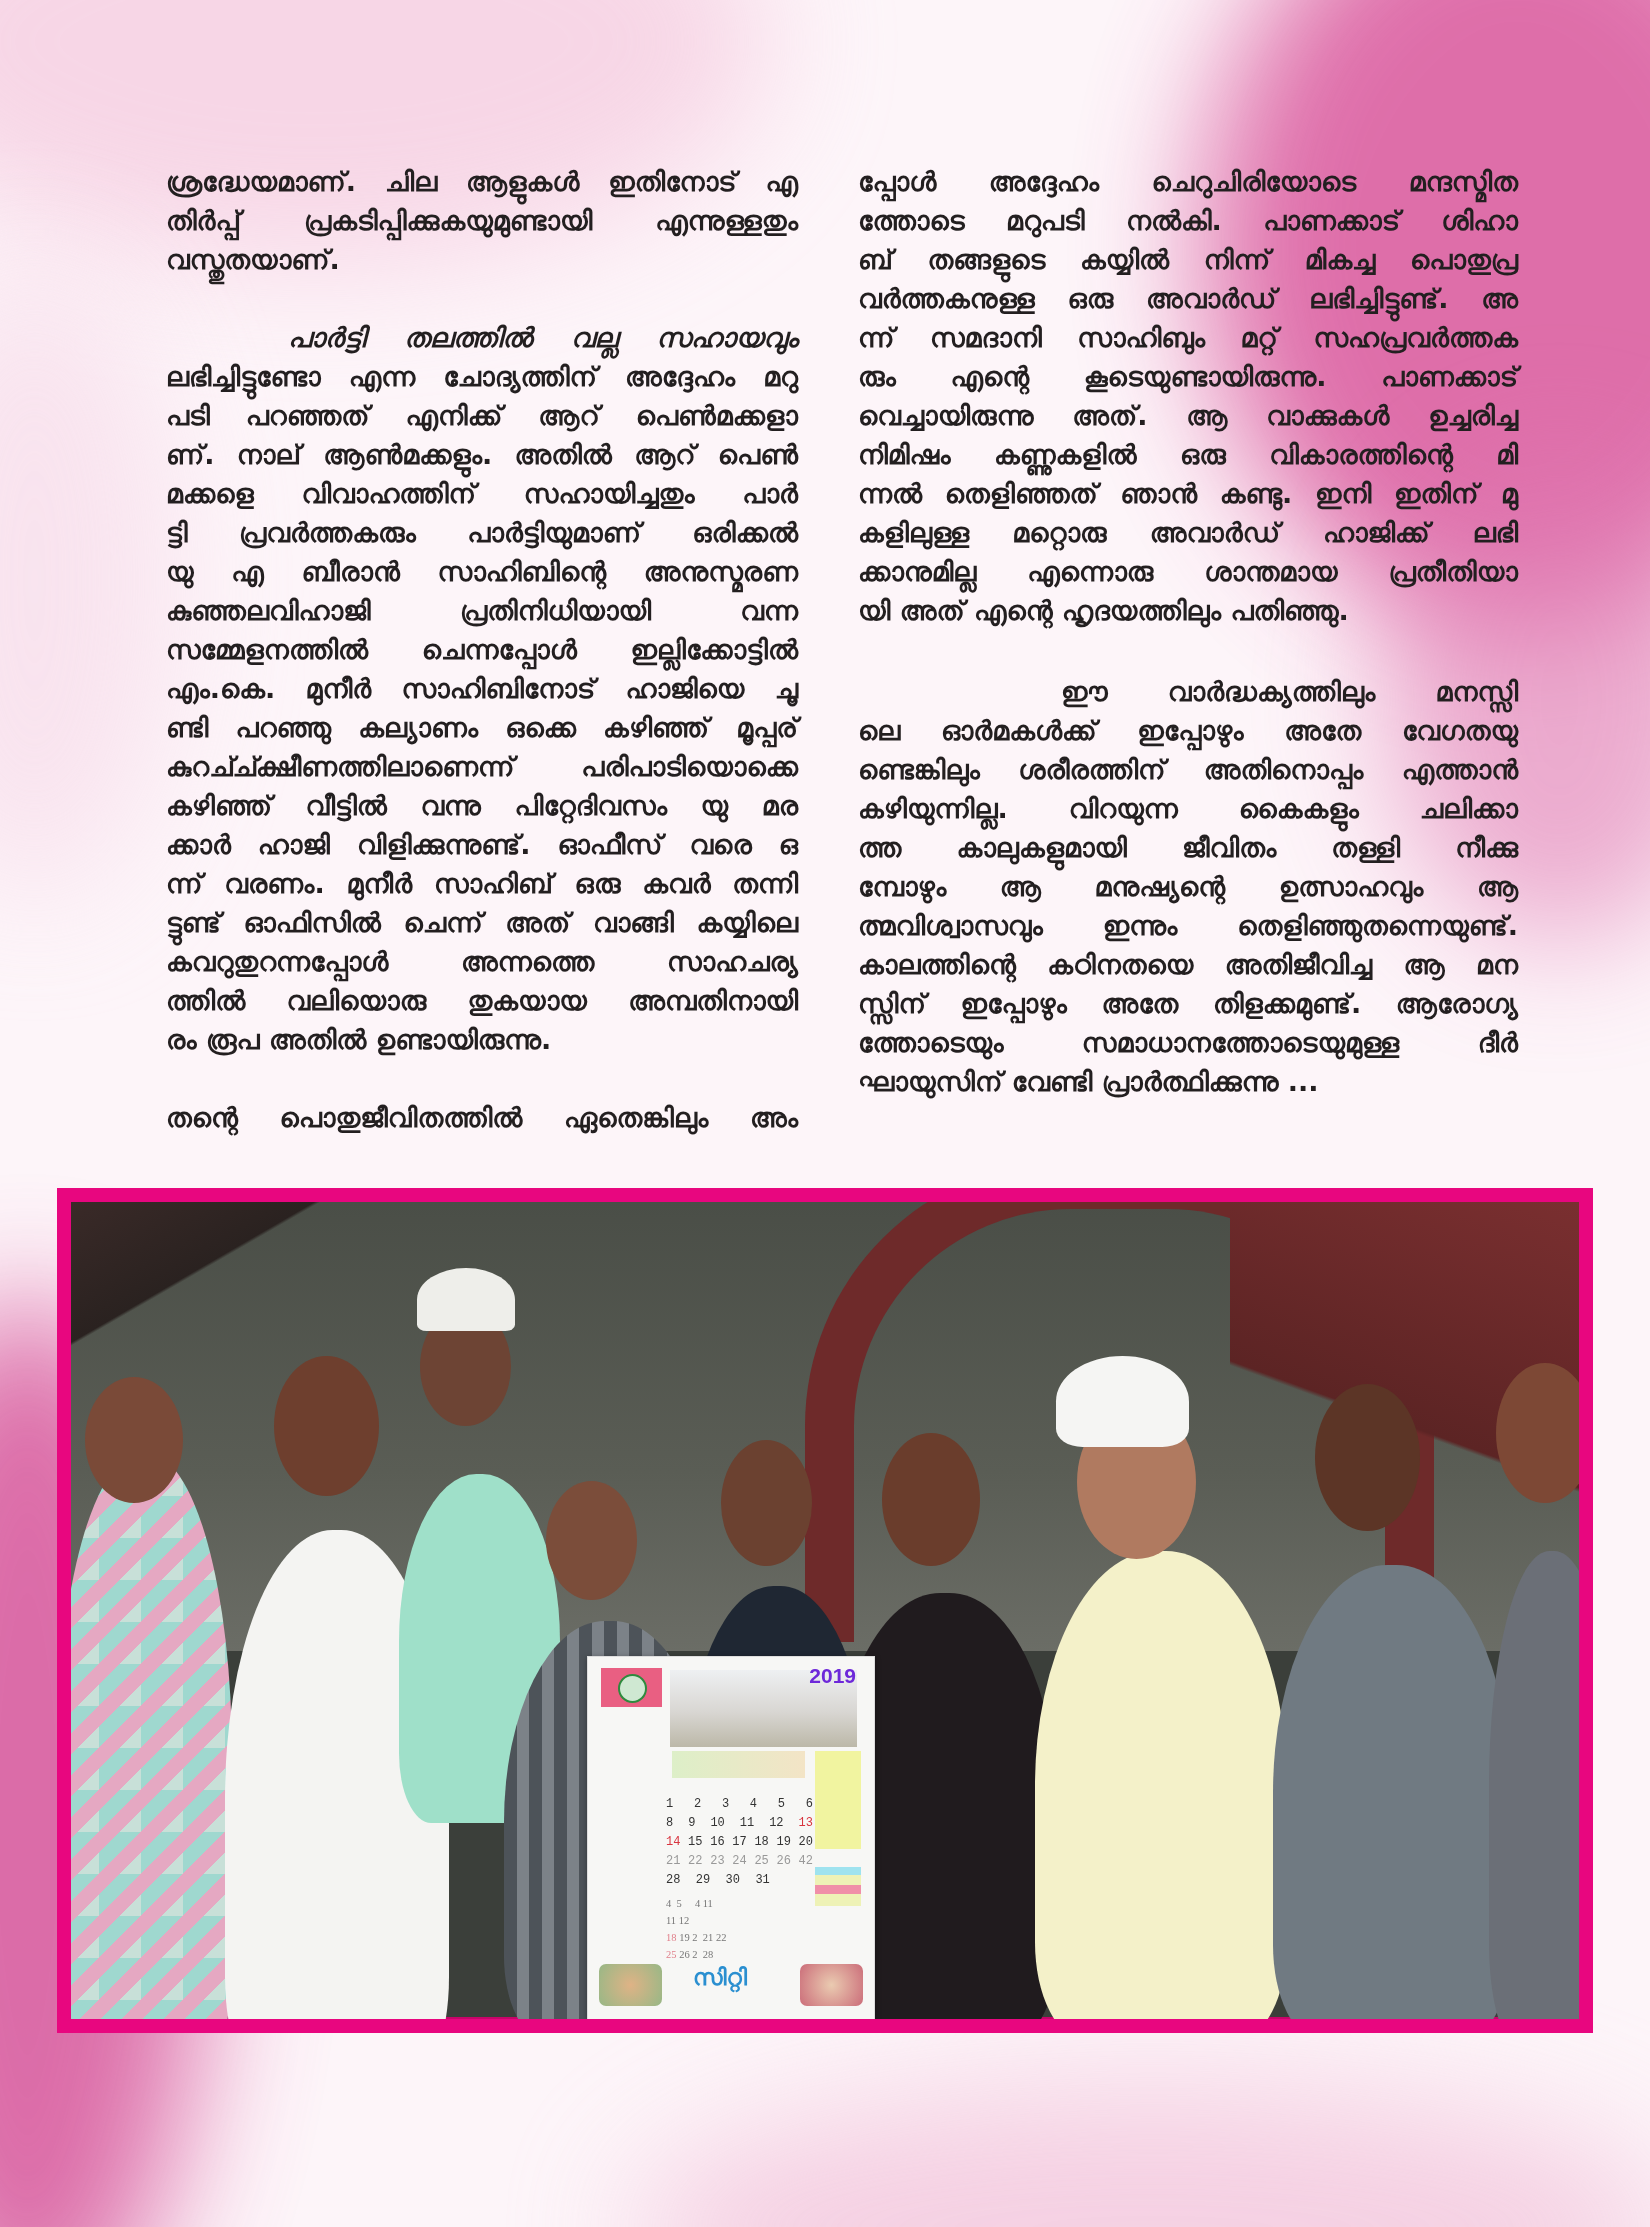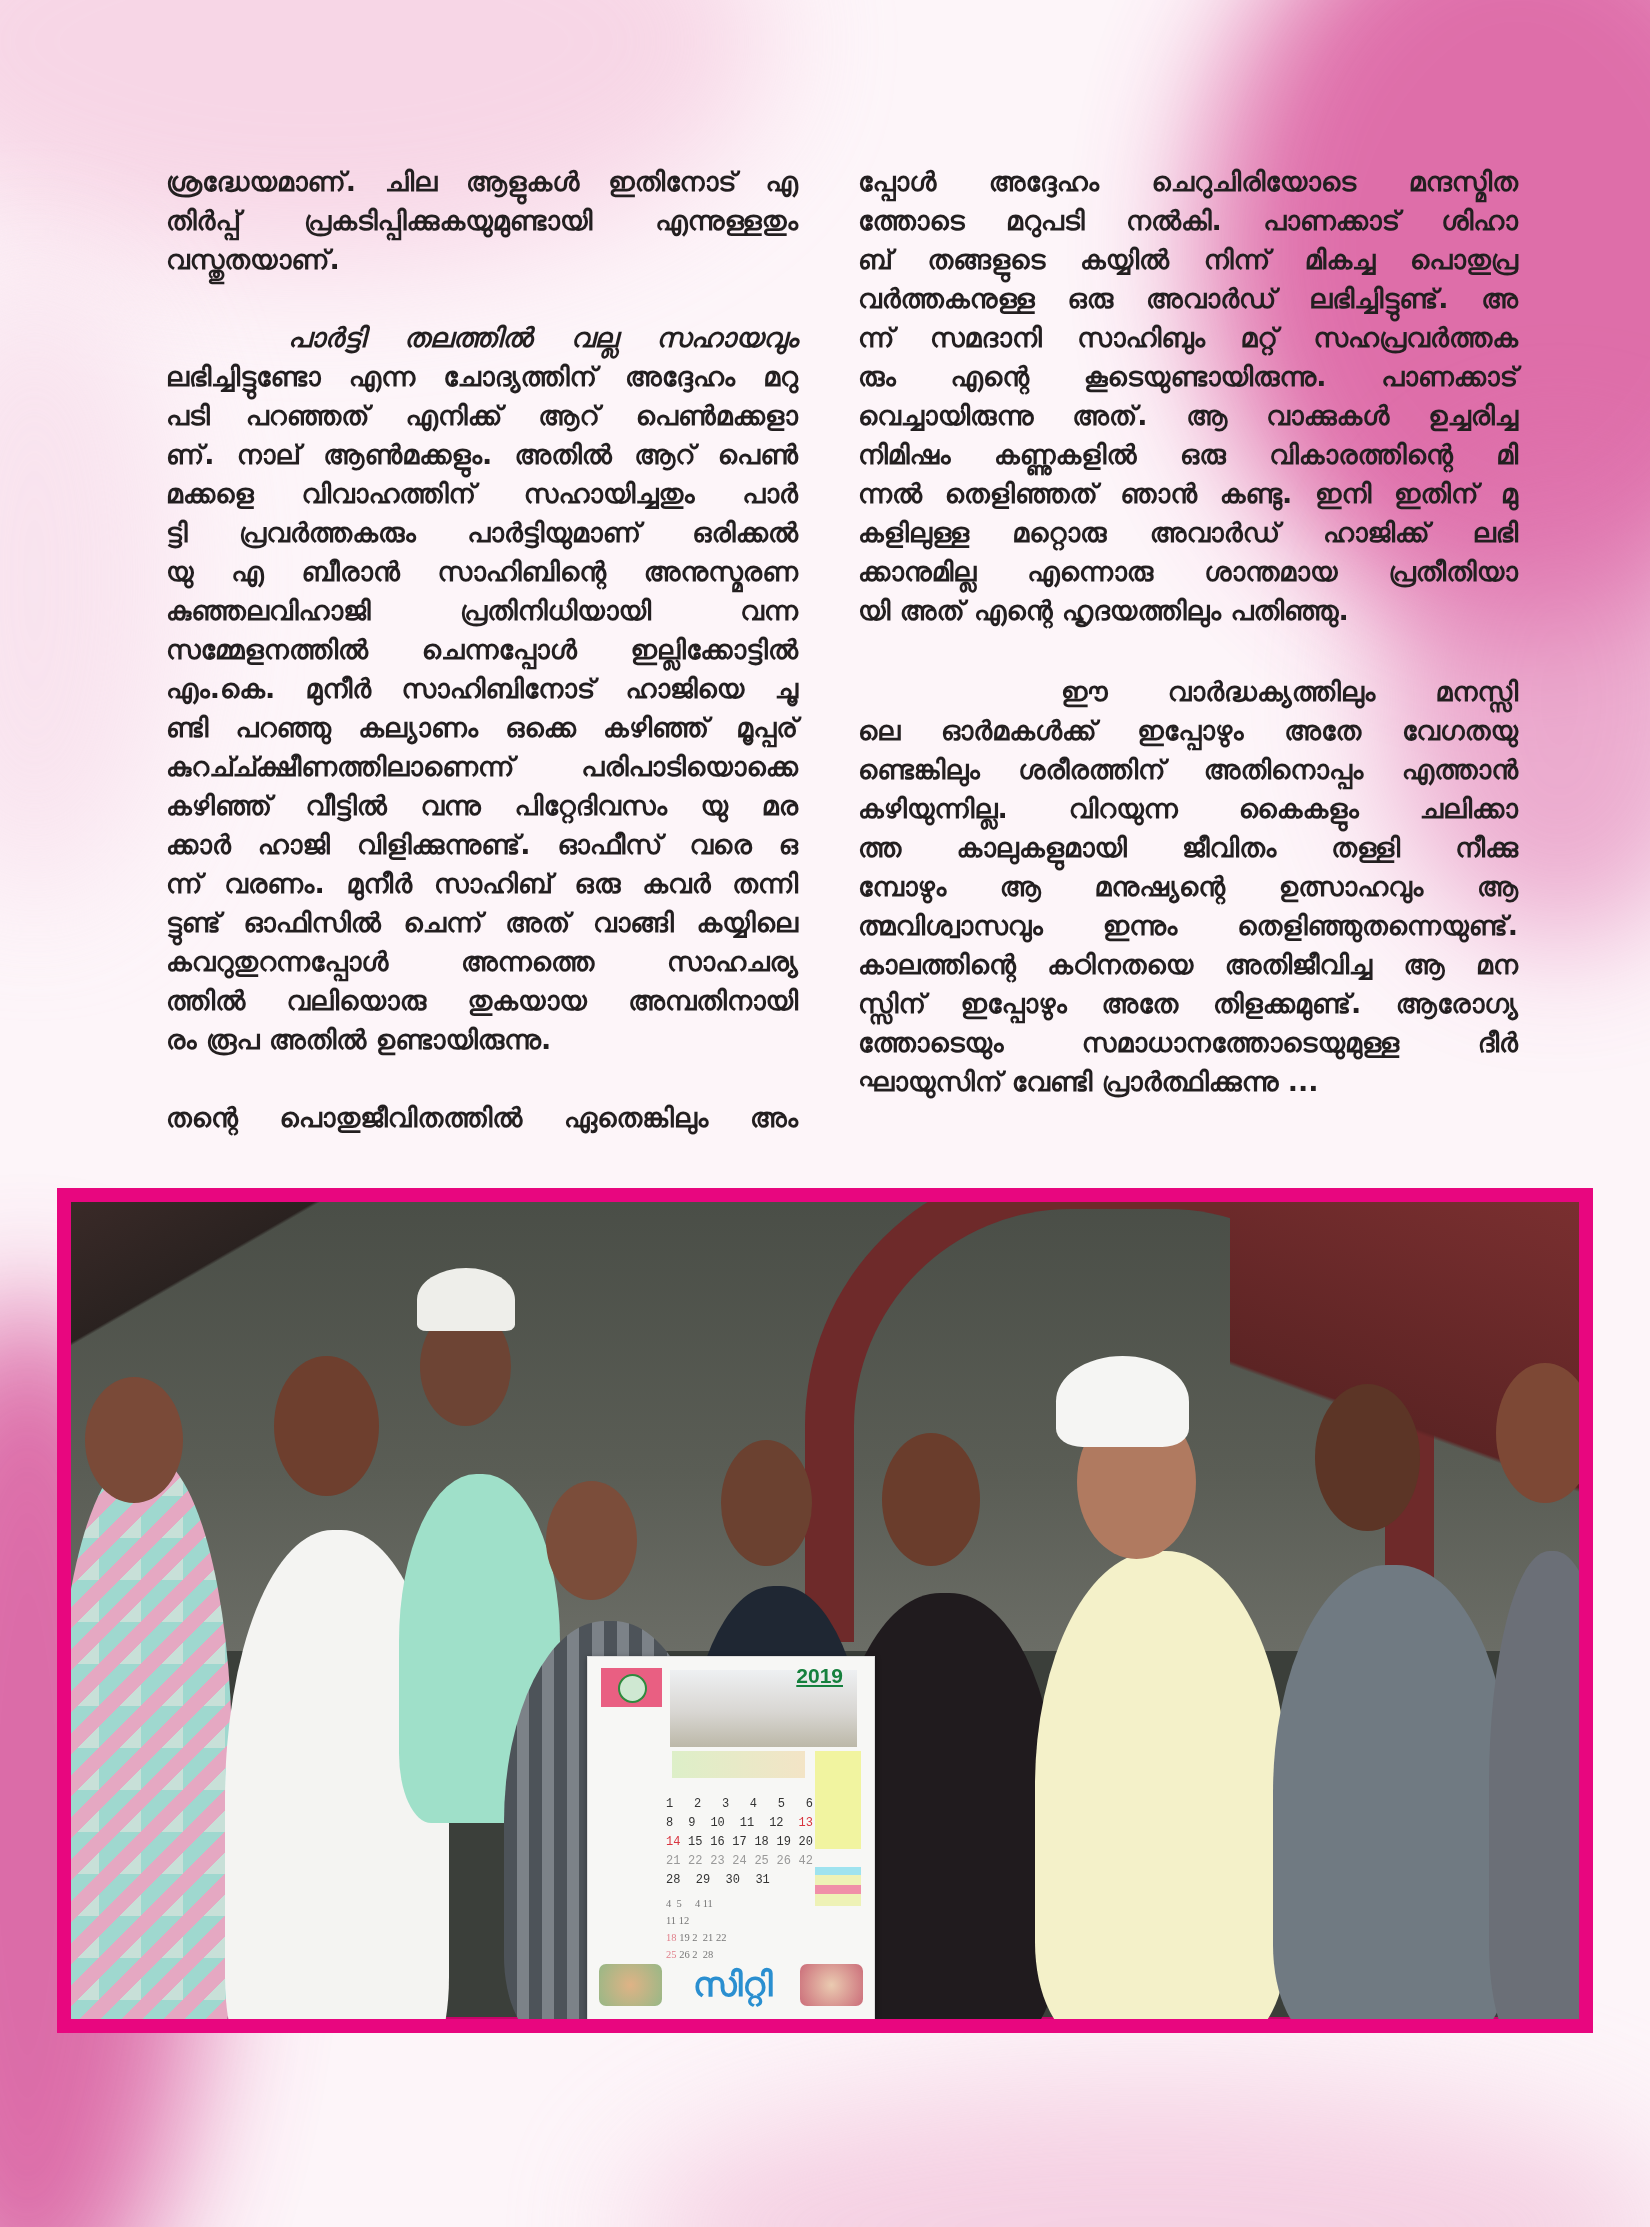--- a/index.html
+++ b/index.html
@@ -50,33 +50,33 @@
   .person { position:absolute; border-radius:48% 48% 20% 20%; }
   .head { position:absolute; border-radius:50%; background:#8a5a45; }
   .calendar {
     position:absolute; left:516px; top:454px; width:286px; height:363px;
     background:#f7f7f5; border:1.4px solid #dedede; box-shadow:0 1.4px 5.6px rgba(0,0,0,.35);
   }
   .cal-logo { position:absolute; left:12.6px; top:11.2px; width:61px; height:39px; background:#e95f82; }
   .cal-logo::after { content:""; position:absolute; left:17px; top:5.6px; width:25px; height:25px; border-radius:50%; background:#cfe8d2; border:2.1px solid #2f8a3e; }
   .cal-pic { position:absolute; left:82px; top:12.6px; width:187px; height:77px;
              background:linear-gradient(180deg,#eef0f2 0%,#d8d6d2 55%,#bcb8a8 100%); }
-  .cal-year { position:absolute; right:31px; top:7px; font-size:21px; color:#15803d; font-weight:bold; font-family:"Liberation Sans",sans-serif;text-decoration:underline; }
+  .cal-year { position:absolute; right:18px; top:7px; font-size:21px; color:#6d28d9; font-weight:bold; font-family:"Liberation Sans",sans-serif; }
   .cal-banner { position:absolute; left:84px; top:94px; width:133px; height:26.6px;
                 background:linear-gradient(90deg,#ddefc8,#f3e4c6); }
   .cal-side { position:absolute; right:12.6px; top:94px; width:46px; height:98px; background:#f1f4a0; }
   .cal-side2 { position:absolute; right:12.6px; top:210px; width:46px; height:39px;
                background:linear-gradient(180deg,#9fe3ef 0 20%,#eef2b6 20% 45%,#f08fa8 45% 70%,#eef2b6 70%); }
   .cal-grid { position:absolute; left:78px; top:138px; width:147px;
               font-family:"Liberation Mono",monospace; font-size:12px; line-height:19px; color:#333; }
   .cal-grid .row { display:flex; justify-content:space-between; }
   .cal-grid .red { color:#d8343e; }
   .cal-grid2 { position:absolute; left:78px; top:238px; width:147px;
                font-family:Liberation Serif, serif; font-size:10.5px; line-height:17px; color:#777; }
-  .cal-brand { position:absolute; left:105px; top:307px; font-size:34px; font-weight:bold; color:#2a8fd0; font-family:"DejaVu Sans",sans-serif; }
+  .cal-brand { position:absolute; left:105px; top:307px; font-size:23px; font-weight:bold; color:#2a8fd0; font-family:"DejaVu Sans",sans-serif; }
   .cal-foot-l { position:absolute; left:11.2px; top:307px; width:63px; height:42px; background:radial-gradient(circle,#d9a26a,#7fa86a); border-radius:7px; opacity:.8; }
   .cal-foot-r { position:absolute; right:11.2px; top:307px; width:63px; height:42px; background:radial-gradient(circle,#e7c0a0,#c04a5a); border-radius:7px; opacity:.8; }
 </style>
 </head>
 <body>
 
 <div class="bg">
   <div class="blob tl"></div>
   <div class="blob ml"></div>
   <div class="blob tr"></div>

